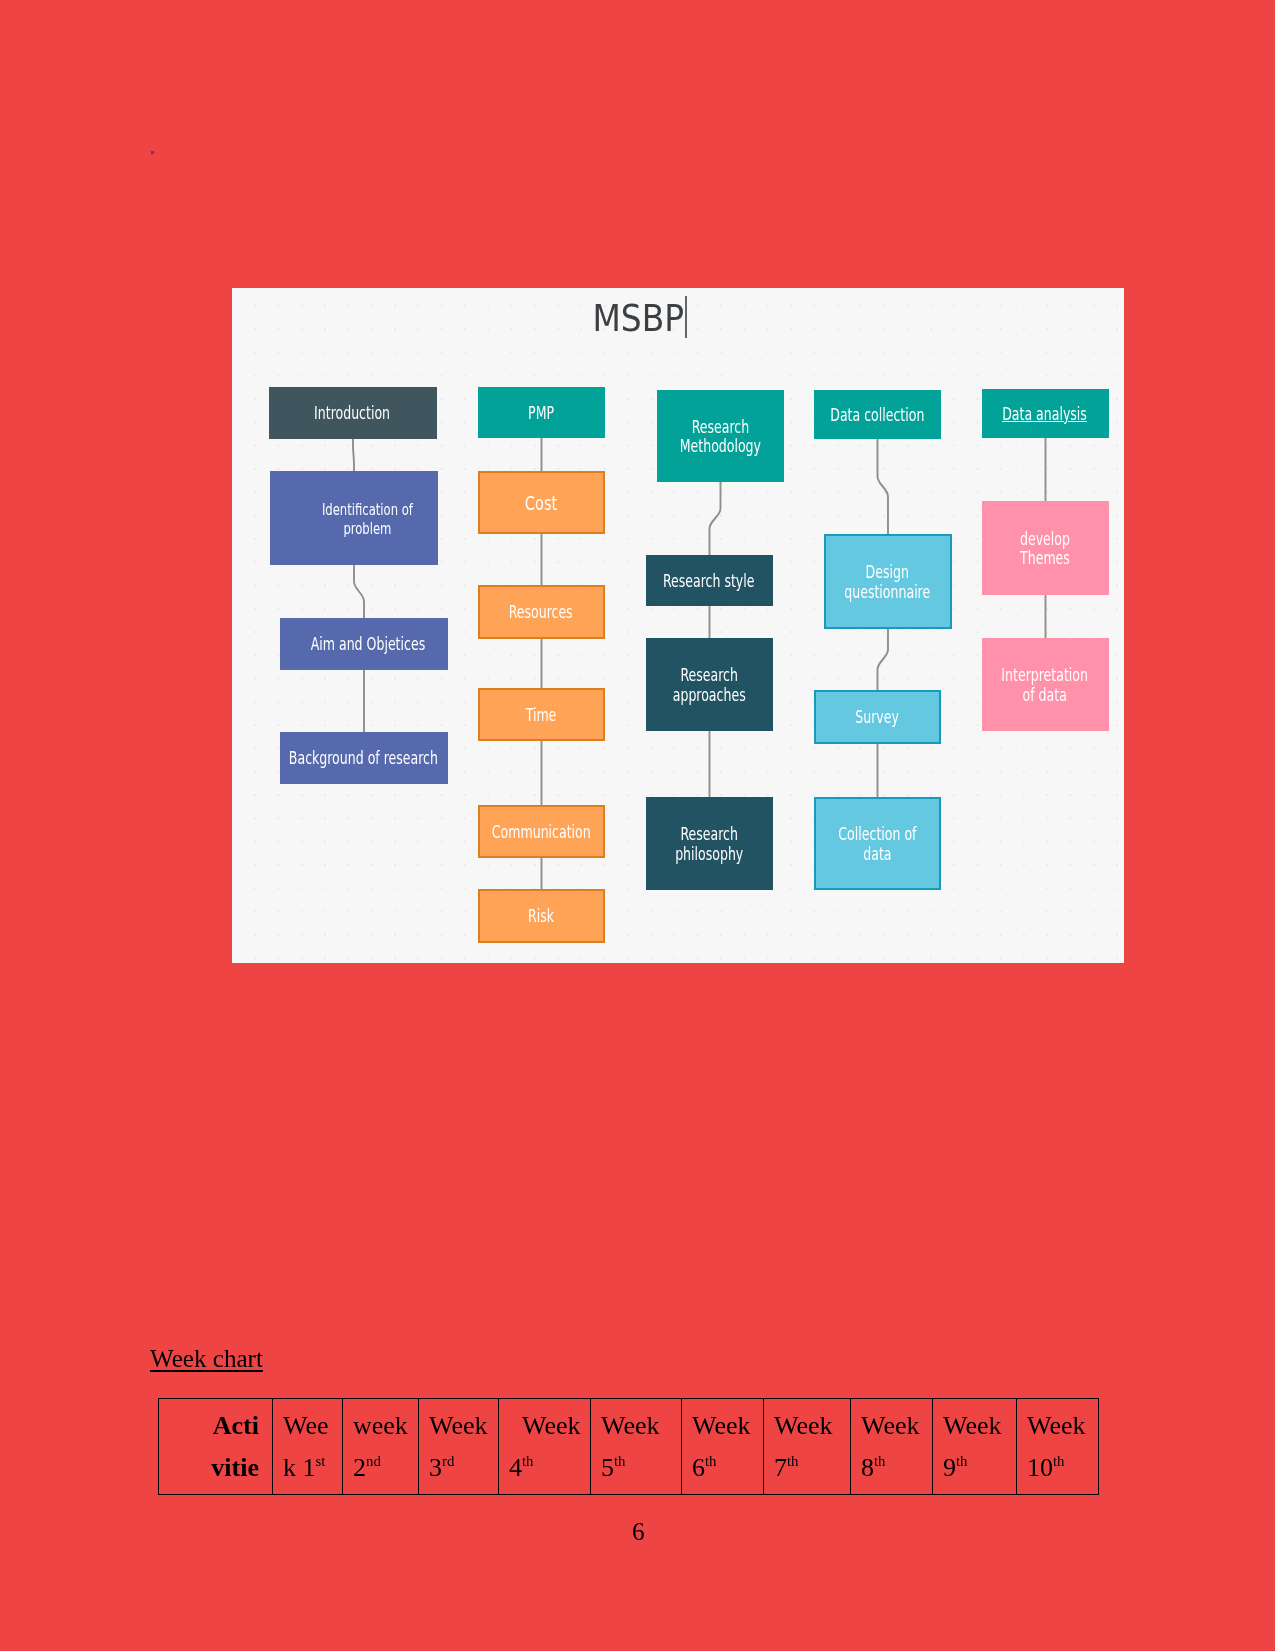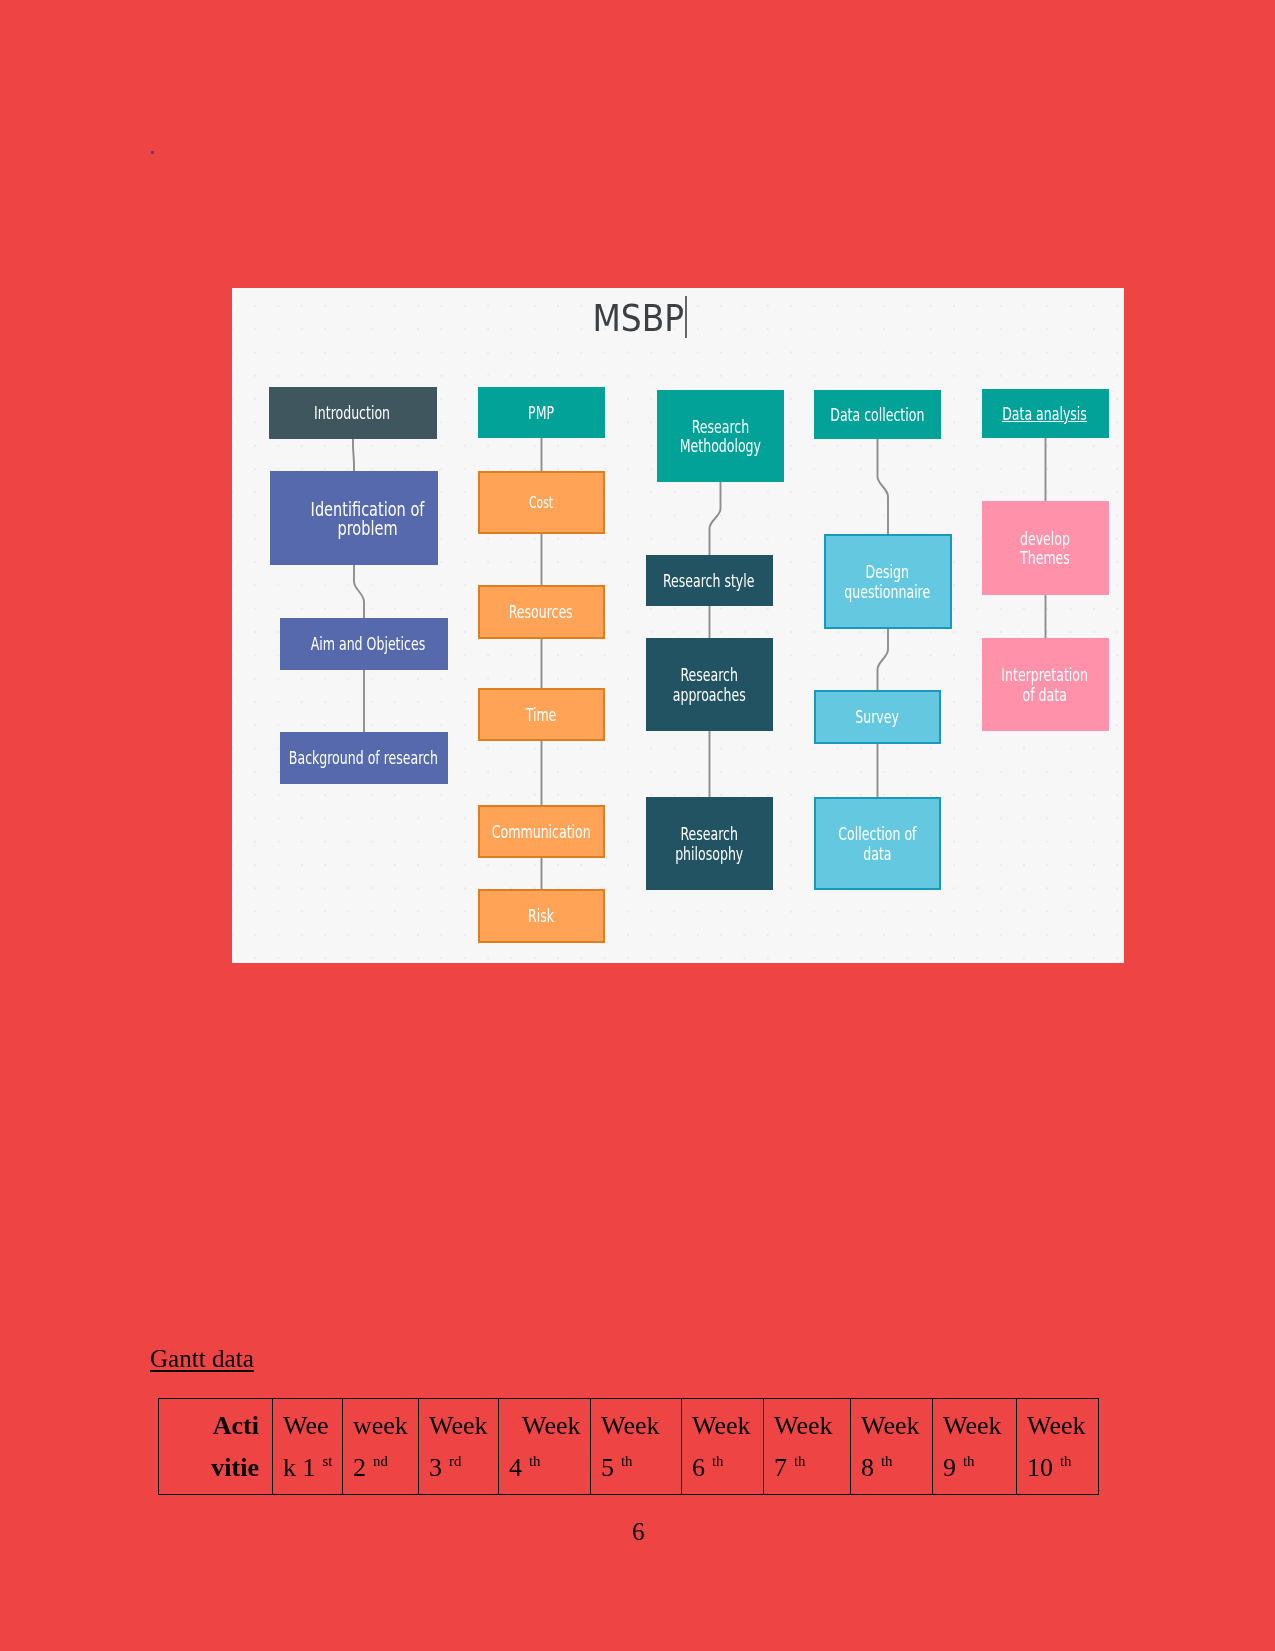--- a/index.html
+++ b/index.html
@@ -31,21 +31,21 @@
   
   .gantt-heading{position:absolute;left:150px;top:1346px;font-family:"Liberation Serif",serif;
                  font-size:25.1px;color:#000;text-decoration:underline;text-underline-offset:2.5px;
                  text-decoration-thickness:2px;line-height:1;}
   table.gantt{position:absolute;left:158px;top:1398px;border-collapse:collapse;table-layout:fixed;}
   table.gantt td.gcell{border:1px solid #000;vertical-align:top;text-align:left;
         font-family:"Liberation Serif",serif;font-size:26px;color:#000;
         padding:6px 4px 4px 10px;box-sizing:border-box;white-space:nowrap;}
   .tline{line-height:42.4px;height:42.4px;}
   table.gantt td.gcell.activ{text-align:right;font-weight:bold;}
-  sup{font-size:.57em;vertical-align:baseline;position:relative;top:-10.6px;line-height:0;margin-left:7px;}
+  sup{font-size:.57em;vertical-align:baseline;position:relative;top:-10.6px;line-height:0;}
   .pagenum{position:absolute;left:632px;top:1519px;font-family:"Liberation Serif",serif;
            font-size:25.3px;color:#000;line-height:1;}
 </style>
 </head>
 <body>
 
 <div class="page">
 
   <div class="bullet-dot"></div>
 
@@ -67,33 +67,33 @@
       <path class="lnk" d="M 477.5 443.0 L 477.5 509.0"></path>
       <path class="lnk" d="M 645.5 151.0 L 645.5 188.5 C 645.5 196.5 656.0 200.5 656.0 208.5 L 656.0 246.0"></path>
       <path class="lnk" d="M 656.0 341.0 L 656.0 361.5 C 656.0 369.5 645.5 373.5 645.5 381.5 L 645.5 402.0"></path>
       <path class="lnk" d="M 645.5 456.0 L 645.5 509.0"></path>
       <path class="lnk" d="M 813.5 150.0 L 813.5 213.0"></path>
       <path class="lnk" d="M 813.5 307.0 L 813.5 350.0"></path>
     </svg>
     <div class="node" style="left:37px;top:99px;width:168px;height:52px;background:#3f565e;font-size:17.3px;">
         <span class="nlbl"><span>Introduction</span></span>
       </div>
-    <div class="node" style="left:38px;top:183px;width:168px;height:94px;background:#5569ac;font-size:20px;padding-left:28px;">
+    <div class="node" style="left:38px;top:183px;width:168px;height:94px;background:#5569ac;font-size:16px;padding-left:28px;">
         <span class="nlbl"><span>Identification of</span><br><span>problem</span></span>
       </div>
     <div class="node" style="left:48px;top:330px;width:168px;height:52px;background:#5569ac;font-size:17.3px;padding-left:8px;">
         <span class="nlbl"><span>Aim and Objetices</span></span>
       </div>
     <div class="node" style="left:48px;top:444px;width:168px;height:52px;background:#5569ac;font-size:17.3px;">
         <span class="nlbl"><span>Background of research</span></span>
       </div>
     <div class="node" style="left:246px;top:99px;width:127px;height:51px;background:#03a299;font-size:17.3px;">
         <span class="nlbl"><span>PMP</span></span>
       </div>
-    <div class="node" style="left:246px;top:183px;width:127px;height:63px;background:#ffa457;font-size:15px;border:2px solid #dd7f20;">
+    <div class="node" style="left:246px;top:183px;width:127px;height:63px;background:#ffa457;font-size:20px;border:2px solid #dd7f20;">
         <span class="nlbl"><span>Cost</span></span>
       </div>
     <div class="node" style="left:246px;top:297px;width:127px;height:54px;background:#ffa457;font-size:17.3px;border:2px solid #dd7f20;">
         <span class="nlbl"><span>Resources</span></span>
       </div>
     <div class="node" style="left:246px;top:400px;width:127px;height:53px;background:#ffa457;font-size:17.3px;border:2px solid #dd7f20;">
         <span class="nlbl"><span>Time</span></span>
       </div>
     <div class="node" style="left:246px;top:517px;width:127px;height:53px;background:#ffa457;font-size:17.3px;border:2px solid #dd7f20;">
         <span class="nlbl"><span>Communication</span></span>
@@ -129,21 +129,21 @@
         <span class="nlbl"><span>Data analysis</span></span>
       </div>
     <div class="node" style="left:750px;top:213px;width:127px;height:94px;background:#ff91ab;font-size:17.3px;">
         <span class="nlbl"><span>develop</span><br><span>Themes</span></span>
       </div>
     <div class="node" style="left:750px;top:350px;width:127px;height:93px;background:#ff91ab;font-size:17.3px;">
         <span class="nlbl"><span>Interpretation</span><br><span>of data</span></span>
       </div>
   </div>
 
-  <div class="gantt-heading">Gantt data</div>
+  <div class="gantt-heading">Week chart</div>
 
   <table class="gantt">
    <tbody>
     <tr>
       <td class="gcell activ" style="width:114px;padding-right:13px">
             <div class="tline"><span>Acti</span></div>
             <div class="tline"><span>vitie</span></div>
           </td>
       <td class="gcell" style="width:70px">
             <div class="tline"><span>Wee</span></div>

